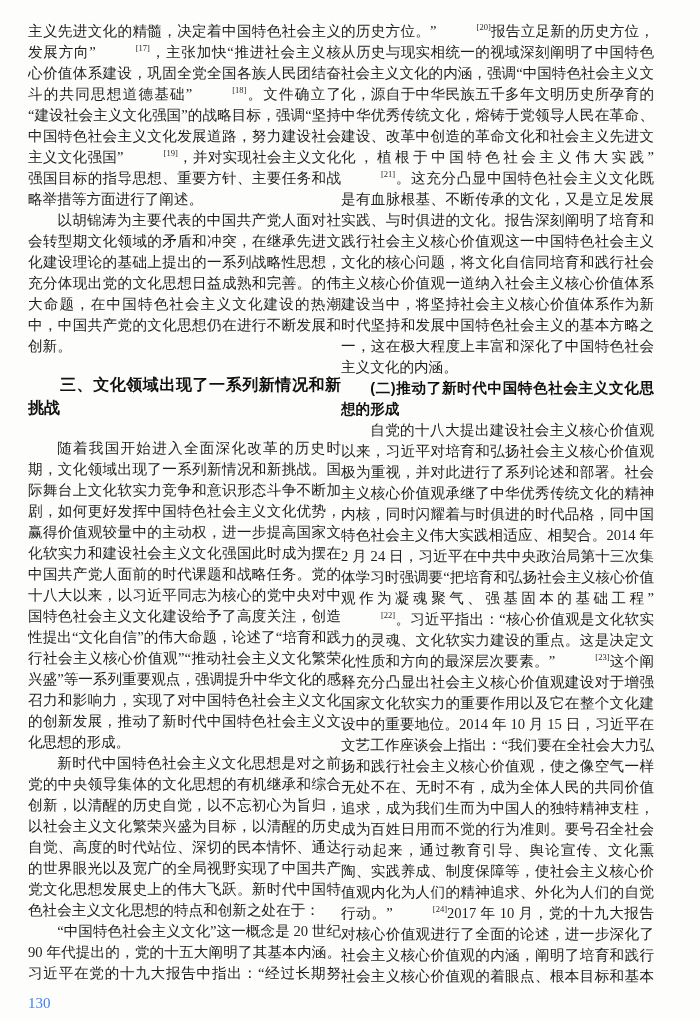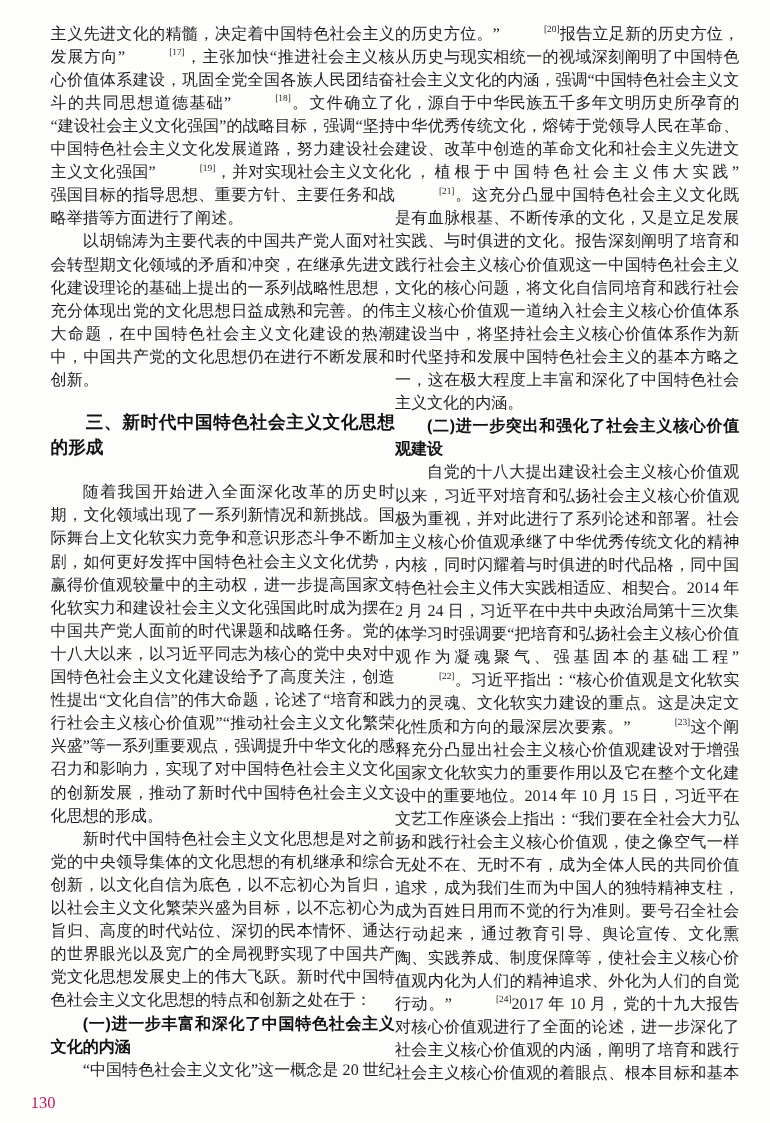--- a/index.html
+++ b/index.html
@@ -11,21 +11,21 @@
     position: relative;
     width: 700px;
     height: 1021px;
     margin: 0 auto;
     background: #fdfdfc;
     overflow: hidden;
     color: #1e1e1e;
   }
   .columns {
     display: flex;
-    justify-content: flex-end;
+    justify-content: flex-start;
     padding: 21px 28px 0 28px;
   }
   .col {
     width: 313px;
     flex: 0 0 313px;
     height: 962px;
     overflow: hidden;
   }
   .body-text {
     margin: 0;
@@ -64,41 +64,40 @@
     vertical-align: super;
     letter-spacing: 0;
     margin-left: 40px;
   }
   .page-number {
     position: absolute;
     left: 28px;
     bottom: 9px;
     font-family: "Liberation Serif", "DejaVu Serif", serif;
     font-size: 15px;
-    color: #be185d;
+    color: #3b82f6;
   }
 </style>
 </head>
 <body>
 
 <div class="sheet">
   <div class="columns">
 
     <div class="col">
       <p class="body-text cont">主义先进文化的精髓，决定着中国特色社会主义发展方向”<sup class="fnref">[17]</sup>，主张加快“推进社会主义核心价值体系建设，巩固全党全国各族人民团结奋斗的共同思想道德基础”<sup class="fnref">[18]</sup>。文件确立了“建设社会主义文化强国”的战略目标，强调“坚持中国特色社会主义文化发展道路，努力建设社会主义文化强国”<sup class="fnref">[19]</sup>，并对实现社会主义文化强国目标的指导思想、重要方针、主要任务和战略举措等方面进行了阐述。</p>
       <p class="body-text indent">以胡锦涛为主要代表的中国共产党人面对社会转型期文化领域的矛盾和冲突，在继承先进文化建设理论的基础上提出的一系列战略性思想，充分体现出党的文化思想日益成熟和完善。的伟大命题，在中国特色社会主义文化建设的热潮中，中国共产党的文化思想仍在进行不断发展和创新。</p>
-      <h2 class="section-heading">三、新时代中国特色社会主义文化思想的形成</h2>
+      <h2 class="section-heading">三、文化领域出现了一系列新情况和新挑战</h2>
       <p class="body-text indent">随着我国开始进入全面深化改革的历史时期，文化领域出现了一系列新情况和新挑战。国际舞台上文化软实力竞争和意识形态斗争不断加剧，如何更好发挥中国特色社会主义文化优势，赢得价值观较量中的主动权，进一步提高国家文化软实力和建设社会主义文化强国此时成为摆在中国共产党人面前的时代课题和战略任务。党的十八大以来，以习近平同志为核心的党中央对中国特色社会主义文化建设给予了高度关注，创造性提出“文化自信”的伟大命题，论述了“培育和践行社会主义核心价值观”“推动社会主义文化繁荣兴盛”等一系列重要观点，强调提升中华文化的感召力和影响力，实现了对中国特色社会主义文化的创新发展，推动了新时代中国特色社会主义文化思想的形成。</p>
-      <p class="body-text indent">新时代中国特色社会主义文化思想是对之前党的中央领导集体的文化思想的有机继承和综合创新，以文化自信为底色，以不忘初心为旨归，以社会主义文化繁荣兴盛为目标，以不忘初心为旨归、高度的时代站位、深切的民本情怀、通达的世界眼光以及宽广的全局视野实现了中国共产党文化思想发展史上的伟大飞跃。新时代中国特色社会主义文化思想的特点和创新之处在于：</p>
-      <h3 class="subsection-heading">(一)进一步丰富和深化了中国特色社会主义文化的内涵</h3>
+      <p class="body-text indent">新时代中国特色社会主义文化思想是对之前党的中央领导集体的文化思想的有机继承和综合创新，以清醒的历史自觉，以不忘初心为旨归，以社会主义文化繁荣兴盛为目标，以清醒的历史自觉、高度的时代站位、深切的民本情怀、通达的世界眼光以及宽广的全局视野实现了中国共产党文化思想发展史上的伟大飞跃。新时代中国特色社会主义文化思想的特点和创新之处在于：</p>
       <p class="body-text indent">“中国特色社会主义文化”这一概念是 20 世纪 90 年代提出的，党的十五大阐明了其基本内涵。习近平在党的十九大报告中指出：“经过长期努力，中国特色社会主义进入了新时代，这是我国发展新</p>
     </div>
 
     <div class="col">
       <p class="body-text cont">的历史方位。”<sup class="fnref">[20]</sup>报告立足新的历史方位，从历史与现实相统一的视域深刻阐明了中国特色社会主义文化的内涵，强调“中国特色社会主义文化，源自于中华民族五千多年文明历史所孕育的中华优秀传统文化，熔铸于党领导人民在革命、建设、改革中创造的革命文化和社会主义先进文化，植根于中国特色社会主义伟大实践”<sup class="fnref">[21]</sup>。这充分凸显中国特色社会主义文化既是有血脉根基、不断传承的文化，又是立足发展实践、与时俱进的文化。报告深刻阐明了培育和践行社会主义核心价值观这一中国特色社会主义文化的核心问题，将文化自信同培育和践行社会主义核心价值观一道纳入社会主义核心价值体系建设当中，将坚持社会主义核心价值体系作为新时代坚持和发展中国特色社会主义的基本方略之一，这在极大程度上丰富和深化了中国特色社会主义文化的内涵。</p>
-      <h3 class="subsection-heading">(二)进一步突出和强化了社会主义核心价值观建设</h3>
+      <h3 class="subsection-heading">(二)推动了新时代中国特色社会主义文化思想的形成</h3>
       <p class="body-text indent">自党的十八大提出建设社会主义核心价值观以来，习近平对培育和弘扬社会主义核心价值观极为重视，并对此进行了系列论述和部署。社会主义核心价值观承继了中华优秀传统文化的精神内核，同时闪耀着与时俱进的时代品格，同中国特色社会主义伟大实践相适应、相契合。2014 年 2 月 24 日，习近平在中共中央政治局第十三次集体学习时强调要“把培育和弘扬社会主义核心价值观作为凝魂聚气、强基固本的基础工程”<sup class="fnref">[22]</sup>。习近平指出：“核心价值观是文化软实力的灵魂、文化软实力建设的重点。这是决定文化性质和方向的最深层次要素。”<sup class="fnref">[23]</sup>这个阐释充分凸显出社会主义核心价值观建设对于增强国家文化软实力的重要作用以及它在整个文化建设中的重要地位。2014 年 10 月 15 日，习近平在文艺工作座谈会上指出：“我们要在全社会大力弘扬和践行社会主义核心价值观，使之像空气一样无处不在、无时不有，成为全体人民的共同价值追求，成为我们生而为中国人的独特精神支柱，成为百姓日用而不觉的行为准则。要号召全社会行动起来，通过教育引导、舆论宣传、文化熏陶、实践养成、制度保障等，使社会主义核心价值观内化为人们的精神追求、外化为人们的自觉行动。”<sup class="fnref">[24]</sup>2017 年 10 月，党的十九大报告对核心价值观进行了全面的论述，进一步深化了社会主义核心价值观的内涵，阐明了培育和践行社会主义核心价值观的着眼点、根本目标和基本路径。十九大报告立足新的历史方位对十八大报告未能作出回答的上述问题进行了揭示和补充。同时，党对社会主义核心价值观的重</p>
     </div>
 
   </div>
 
   <div class="page-number">130</div>
 </div>
 
 </body></html>

